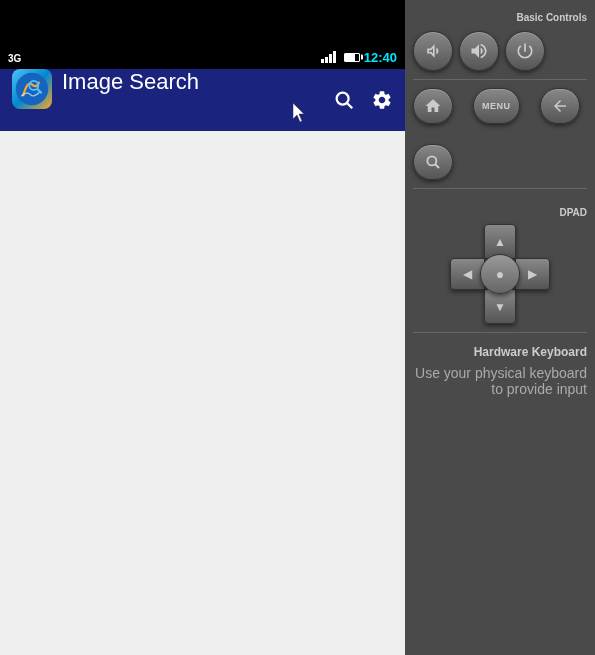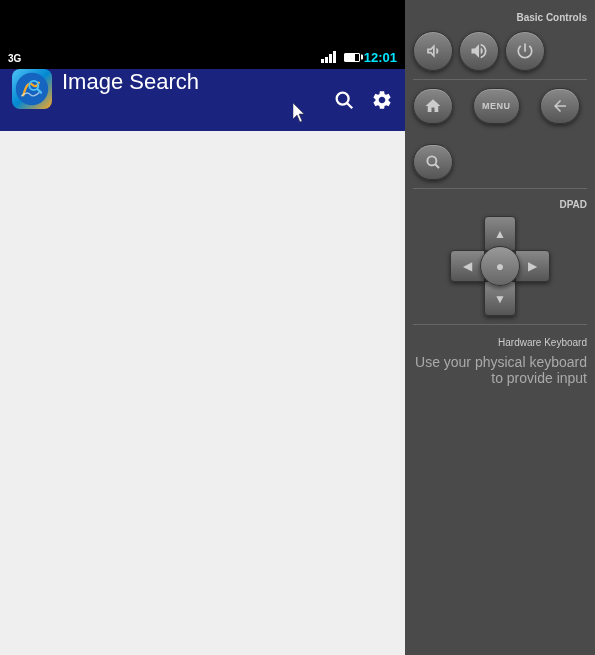--- a/index.html
+++ b/index.html
@@ -209,21 +209,21 @@
       font-size: 9px;
       font-weight: bold;
       letter-spacing: 0.5px;
     }
 
     
     .dpad-label {
       color: #ccc;
       font-size: 10px;
       font-weight: bold;
-      margin-top: 2px;
+      margin-top: 10px;
     }
     .dpad-sublabel {
       color: #aaa;
       font-size: 9px;
       margin-bottom: 4px;
     }
 
     .dpad-container {
       position: relative;
       width: 100px;
@@ -297,22 +297,22 @@
 
     .dpad-arrow {
       font-size: 12px;
       color: #ccc;
       line-height: 1;
     }
 
     
     .keyboard-label {
       color: #ccc;
-      font-size: 10px;
-      font-weight: normal;
+      font-size: 12px;
+      font-weight: bold;
       margin-top: 4px;
     }
     .keyboard-sublabel {
       color: #aaa;
       font-size: 14px;
     }
 
     
     .divider {
       height: 1px;
@@ -361,21 +361,21 @@
       <div style="width:3px;height:4px;background:white;"></div>
       <div style="width:3px;height:6px;background:white;"></div>
       <div style="width:3px;height:9px;background:white;"></div>
       <div style="width:3px;height:12px;background:white;"></div>
     </div>
 
     <div class="battery-icon">
       <div class="battery-fill"></div>
     </div>
 
-    <span class="status-time">12:01</span>
+    <span class="status-time">12:40</span>
   </div>
 
   <div class="app-bar">
     <div class="app-icon">
       <svg viewBox="0 0 40 40">
         <circle cx="20" cy="20" r="18" fill="#1565c0"></circle>
         <path d="M10 28 Q15 10 20 15 Q25 20 28 12" stroke="#f9a825" stroke-width="2.5" fill="none"></path>
         <circle cx="22" cy="16" r="5" fill="none" stroke="#4fc3f7" stroke-width="2"></circle>
         <path d="M26 20 L30 24" stroke="#4fc3f7" stroke-width="2.5" stroke-linecap="round"></path>
         <path d="M8 28 Q14 22 18 26 Q22 30 28 24" stroke="white" stroke-width="1.5" fill="none" opacity="0.6"></path>

